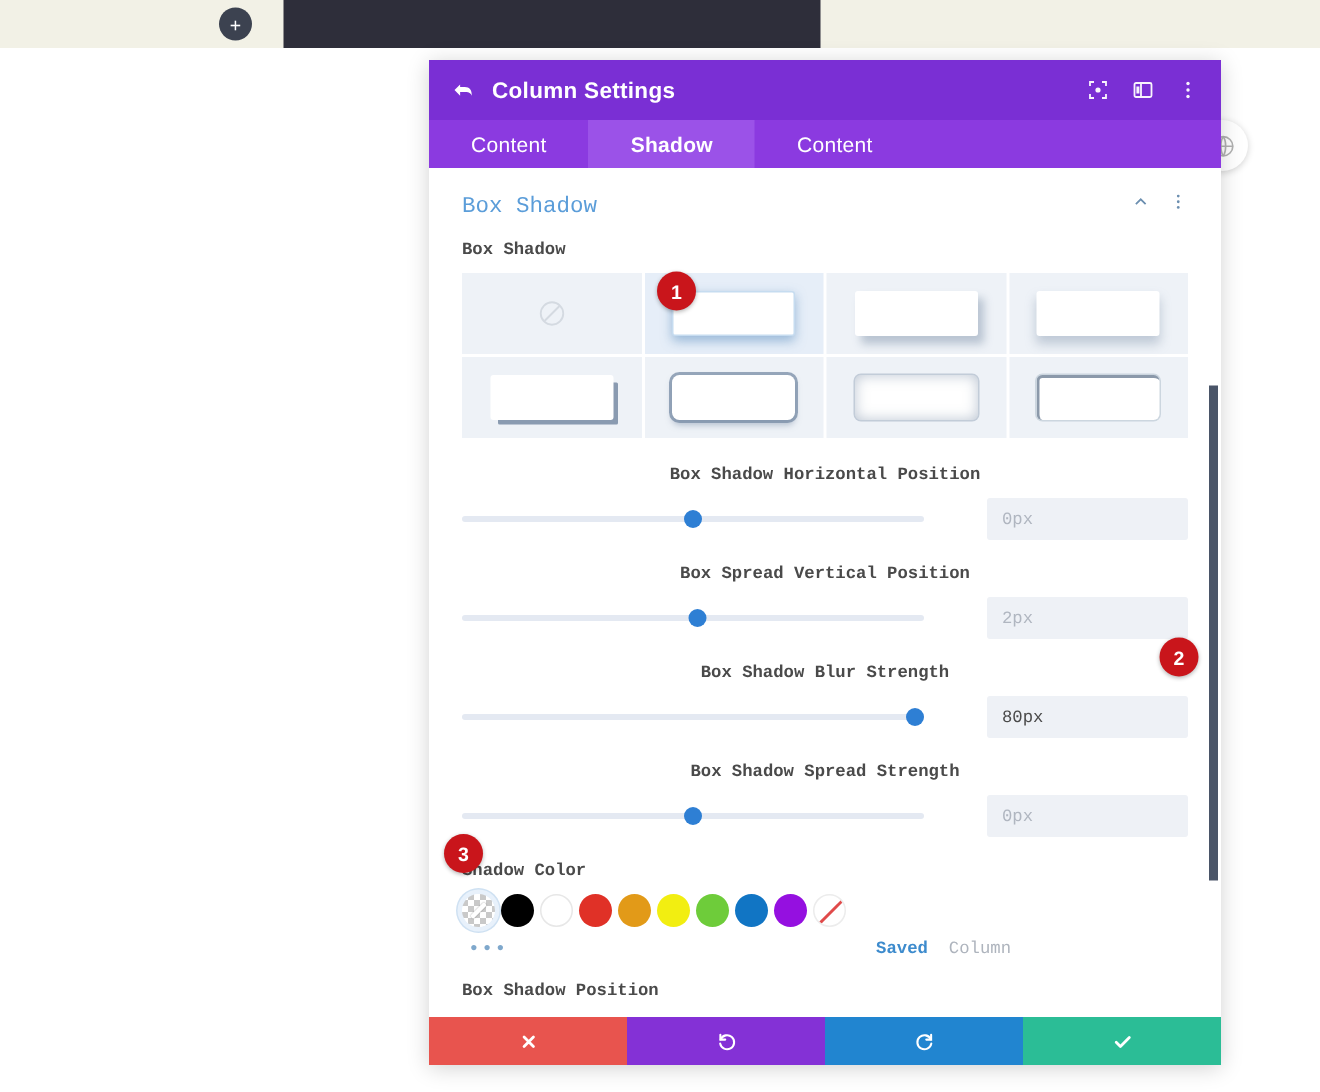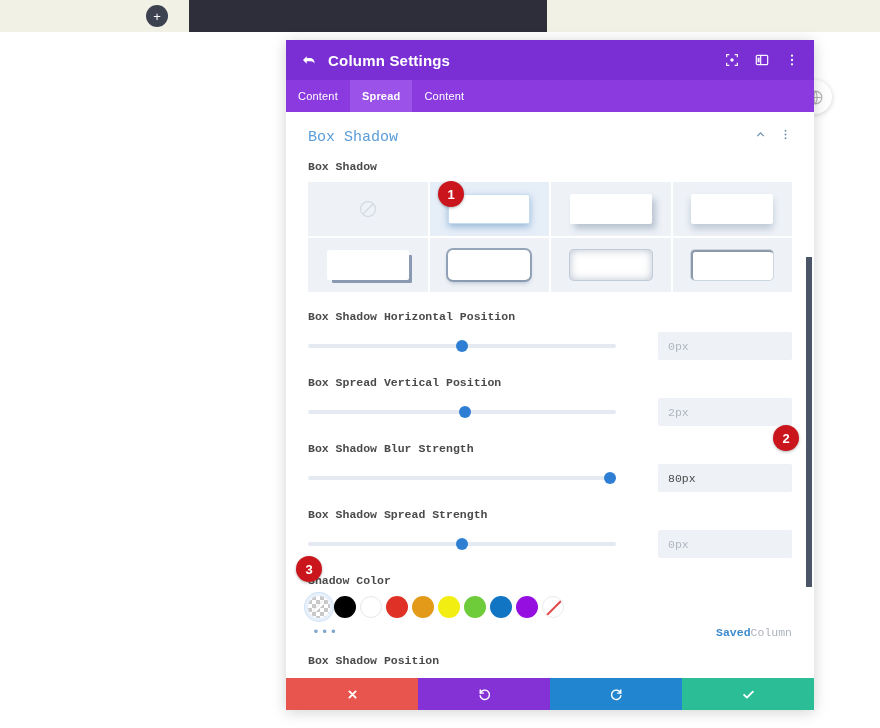--- a/index.html
+++ b/index.html
@@ -56,22 +56,22 @@
   .back-icon { width: 18px; height: 18px; margin-right: 10px; cursor: pointer; }
   .modal-title { font-size: 15px; font-weight: bold; letter-spacing: .2px; }
   .header-tools { margin-left: auto; display: flex; align-items: center; gap: 14px; }
   .header-tools .hi { width: 16px; height: 16px; cursor: pointer; opacity: .95; }
 
   
   .tabs {
     height: 32px; background: #8b3ae0; display: flex; flex: none;
   }
   .tab {
-    padding: 0 12px; display: flex; align-items: center;
-    font-size: 11px; color: #fff; cursor: pointer;
+    padding: 0 28px; display: flex; align-items: center;
+    font-size: 14px; color: #fff; cursor: pointer;
     letter-spacing: .2px;
   }
   .tab.active { background: #9b52e8; font-weight: bold; }
 
   
   .modal-body {
     flex: 1; position: relative; overflow: hidden;
     background: #fff; padding: 0; font-family: Liberation Mono, monospace;
   }
   .scroll-area { position: absolute; inset: 0; padding: 16px 22px 0 22px; }
@@ -103,21 +103,21 @@
   .pbox {
     width: 82px; height: 30px; background: #fff; border-radius: 2px;
   }
   .preset.selected .pbox {
     box-shadow: 0 3px 7px rgba(90,140,190,.55);
     border: 1px solid #c6dcf0;
   }
   .no-icon { width: 20px; height: 20px; opacity: .3; }
 
   
-  .slider-row { margin-bottom: 16px; }
+  .slider-row { margin-bottom: 16px; text-align: center; }
   .slider-line { display: flex; align-items: center; gap: 0; }
   .slider-wrap {
     flex: none; width: 308px; height: 18px;
     display: flex; align-items: center; position: relative; cursor: pointer;
   }
   .track {
     width: 100%; height: 4px; background: #e4e9f2; border-radius: 2px;
   }
   .handle {
     position: absolute; width: 12px; height: 12px; border-radius: 50%;
@@ -152,21 +152,21 @@
   .swatch.transparent {
     background: #fff; border: 1px solid #ececec; position: relative; overflow: hidden;
   }
   .swatch.transparent::after {
     content: ''; position: absolute; left: -4px; top: 50%; width: 30px; height: 2px;
     background: #e04a4a; transform: rotate(-45deg);
   }
 
   .color-meta { display: flex; align-items: center; margin-top: 6px; height: 16px; }
   .dots3 { color: #7fa8cc; font-size: 13px; letter-spacing: 1px; padding-left: 4px; cursor: pointer; }
-  .saved-recent { margin-left: auto; display: flex; }
+  .saved-recent { margin-left: auto; margin-right: 118px; display: flex; gap: 14px; }
   .sr { font-size: 11.5px; cursor: pointer; }
   .sr.active { color: #3d8bcd; font-weight: bold; }
   .sr.inactive { color: #aeb4bd; }
 
   
   .modal-footer { height: 32px; display: flex; flex: none; }
   .fbtn {
     flex: 1; display: flex; align-items: center; justify-content: center;
     color: #fff; cursor: pointer;
   }
@@ -234,21 +234,21 @@
           <circle cx="12" cy="5.5" r="1.7"></circle>
             <circle cx="12" cy="12" r="1.7"></circle>
             <circle cx="12" cy="18.5" r="1.7"></circle>
         </svg>
       </span>
     </span>
   </div>
 
   <div class="tabs">
     <div class="tab">Content</div>
-    <div class="tab active">Spread</div>
+    <div class="tab active">Shadow</div>
     <div class="tab">Content</div>
   </div>
 
   <div class="modal-body">
     <div class="scroll-area">
 
       <div class="section-head">
         <span class="section-title">Box Shadow</span>
         <span class="sh-icons">
           <span>

